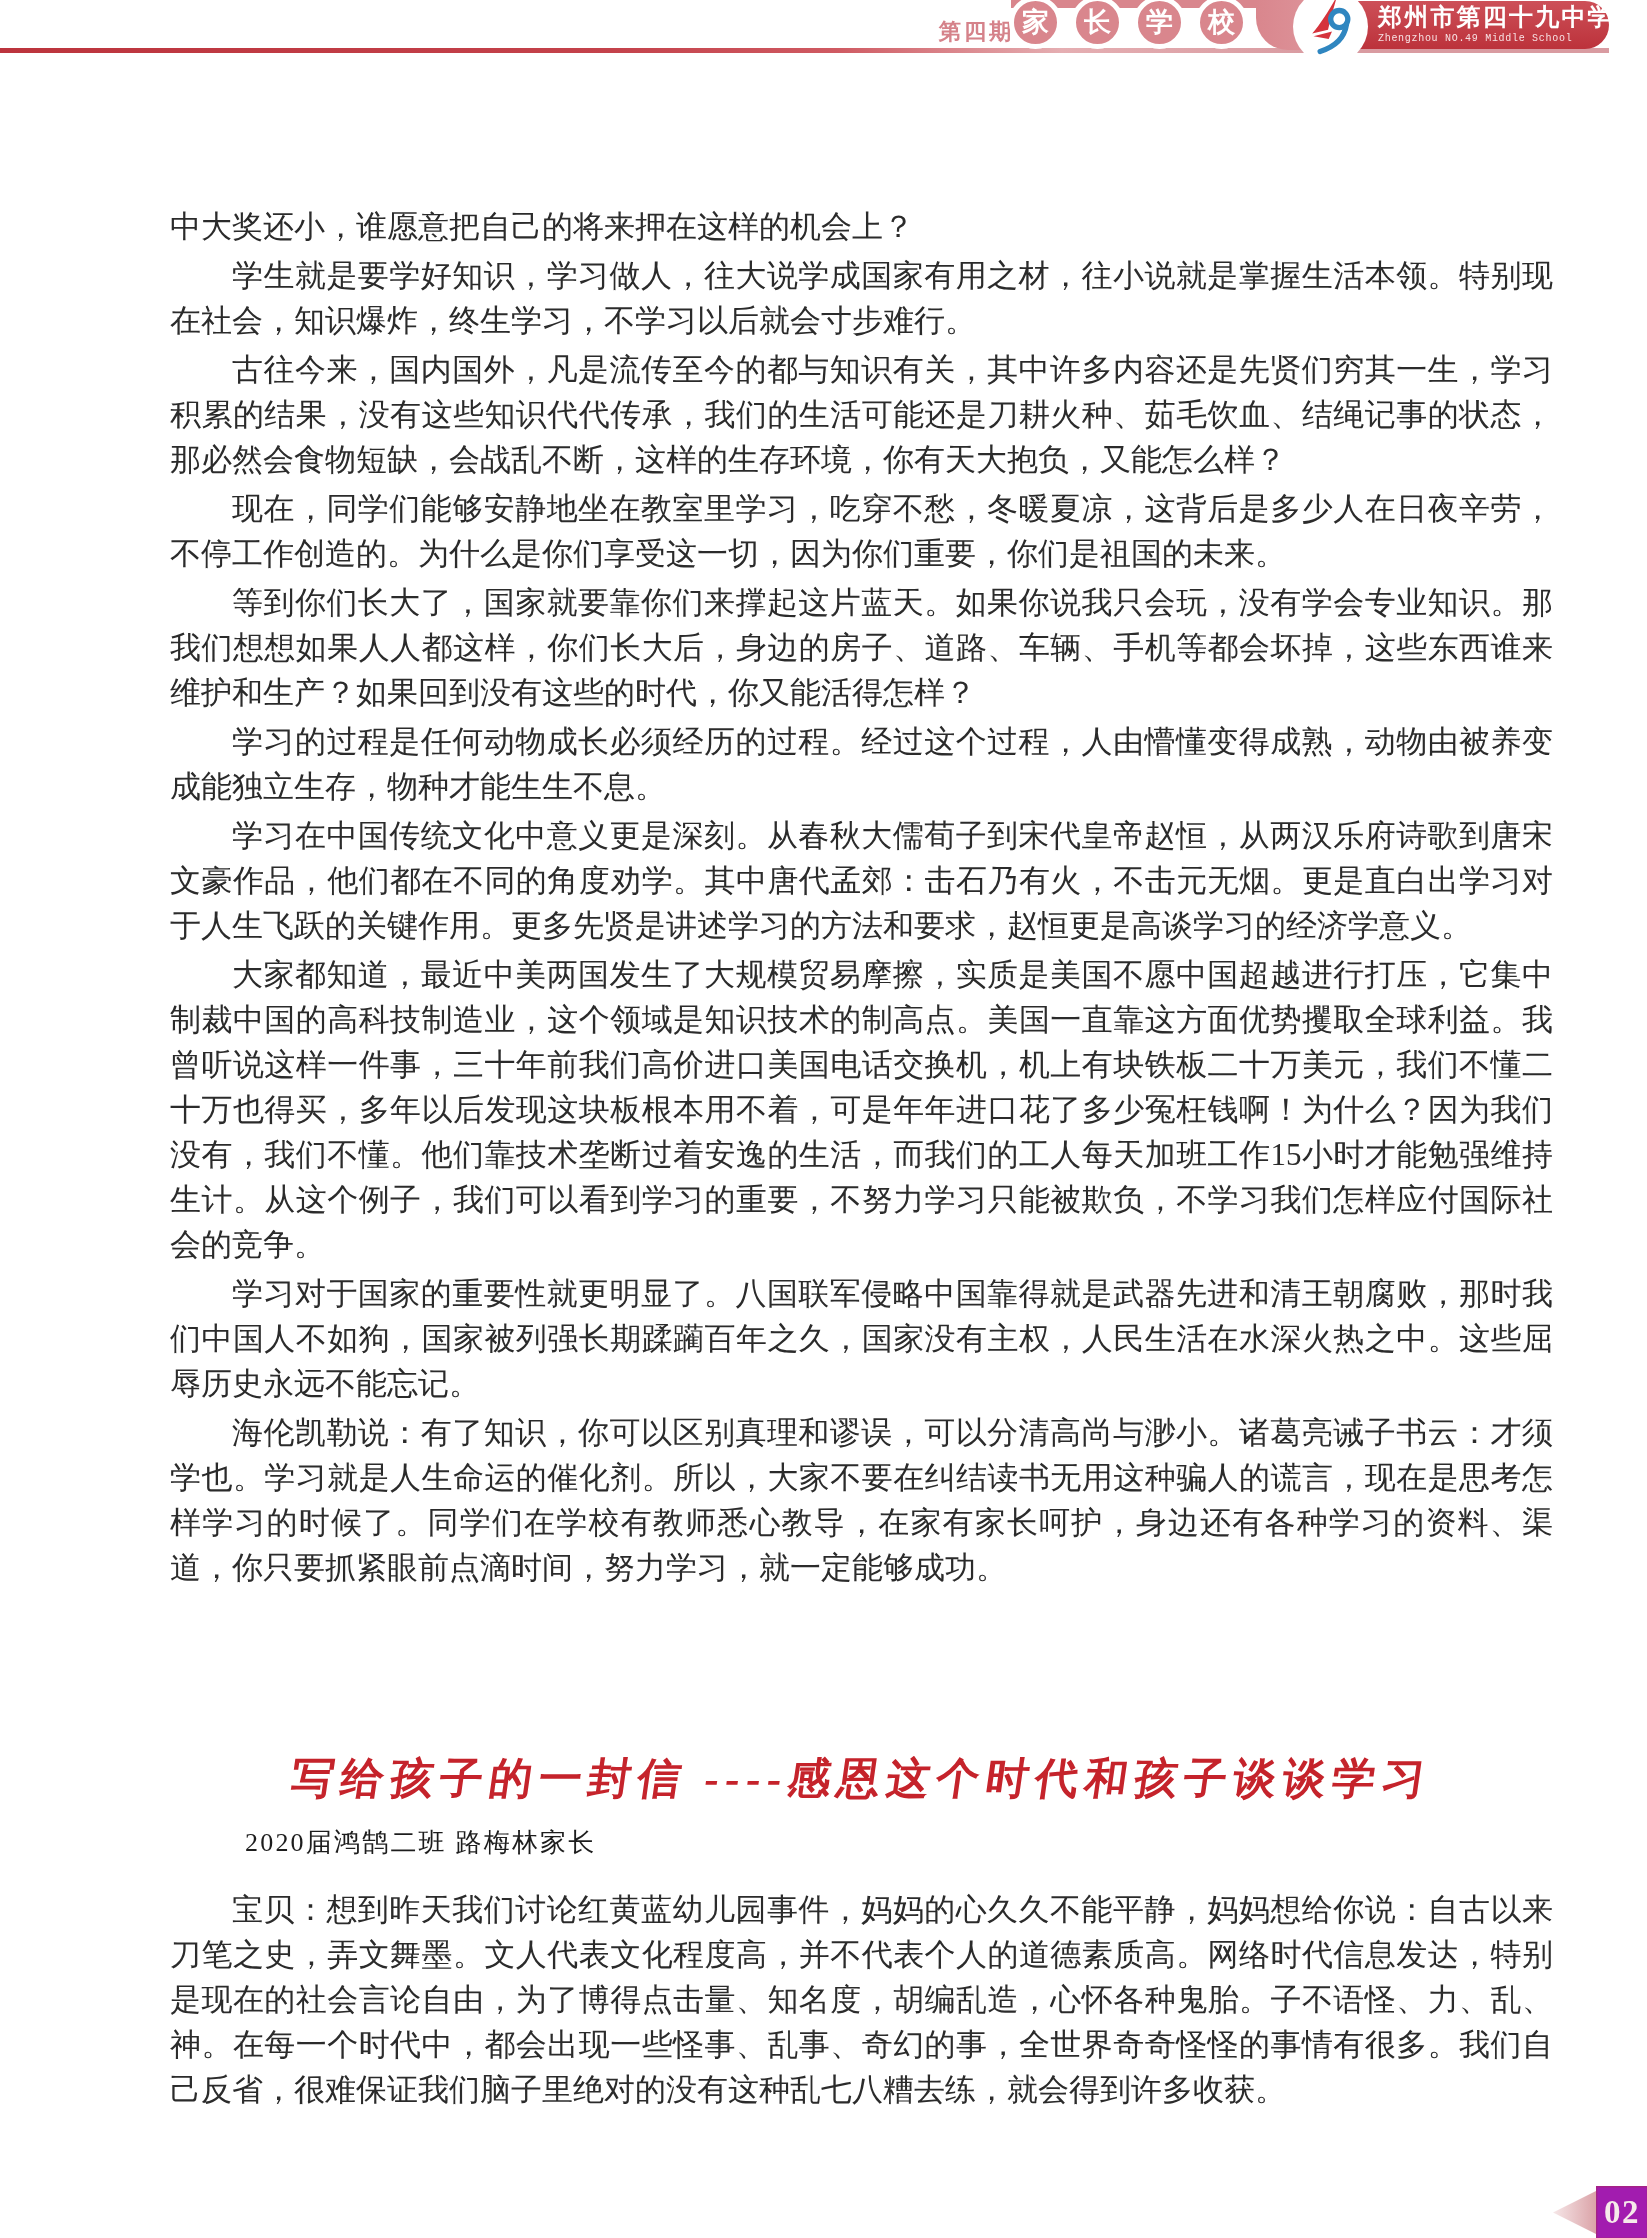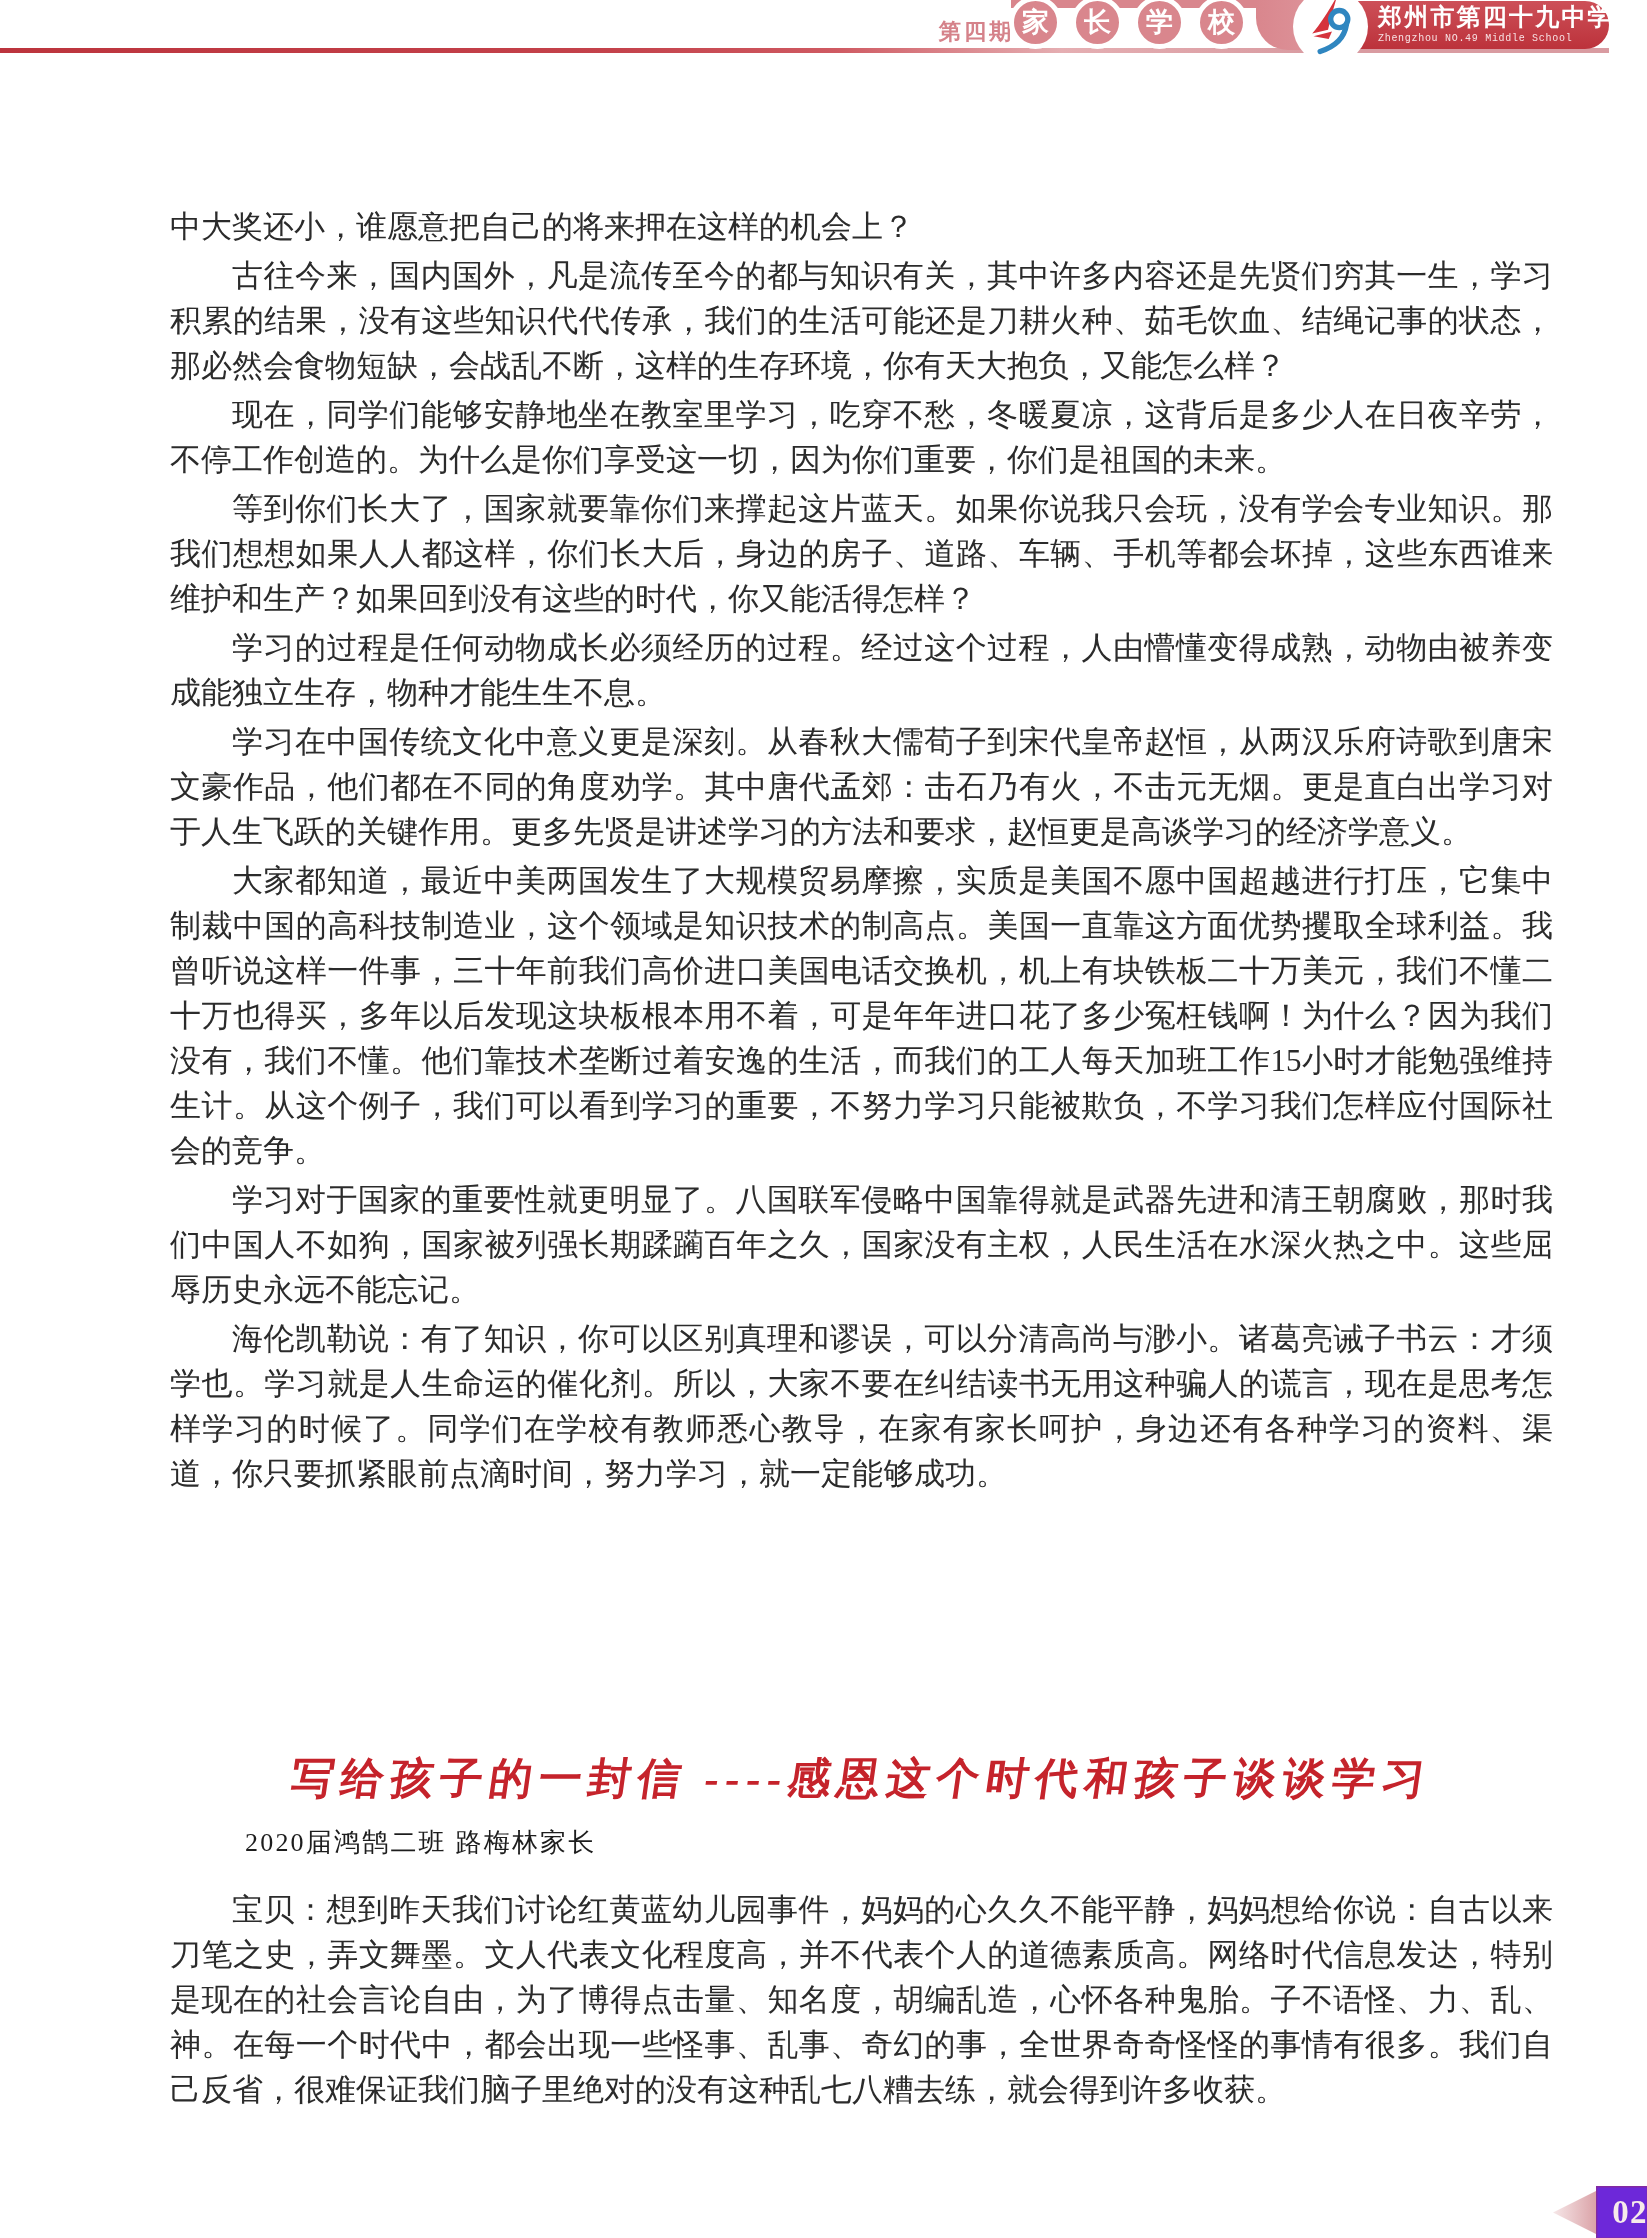--- a/index.html
+++ b/index.html
@@ -70,22 +70,22 @@
     font-size:26px;color:#1d1d1d;letter-spacing:2.2px;text-indent:79px;
   }
   
   .page-tri{
     position:absolute;left:1553px;top:2191px;width:43px;height:43px;
     background:linear-gradient(90deg,#f6e7e8,#dba3a8);
     clip-path:polygon(0 50%,100% 0,100% 100%);
   }
   .page-box{
     position:absolute;left:1596px;top:2186px;width:52px;height:53px;
-    background:#6d28d9;box-shadow:inset 0 0 0 1.4px rgba(168,46,56,.35);
-    color:#f6eaea;font-weight:bold;font-size:33px;text-align:right;line-height:53px;
+    background:#a21caf;box-shadow:inset 0 0 0 1.4px rgba(168,46,56,.35);
+    color:#f6eaea;font-weight:bold;font-size:33px;text-align:center;line-height:53px;
     letter-spacing:1.4px;
   }
 </style>
 </head>
 <body>
 
 <div>
   <div class="hairline"></div>
 
   <div class="issue">第四期</div>
@@ -107,20 +107,21 @@
   <svg class="logo-glyph" width="66" height="66" viewBox="0 0 100 100">
     <path d="M58 2 C52 14 34 44 20 60 L44 54 C48 36 54 16 58 2 Z" fill="#d5333c"></path>
     <path d="M22 64 L50 57 L45 68 Z" fill="#d5333c"></path>
     <circle cx="61" cy="38" r="13" fill="none" stroke="#2f86c0" stroke-width="8"></circle>
     <path d="M72 46 C69 66 54 80 32 87" fill="none" stroke="#2f86c0" stroke-width="8" stroke-linecap="round"></path>
   </svg>
 </div>
 
 <div id="article1" class="article">
   <p>中大奖还小，谁愿意把自己的将来押在这样的机会上？</p>
+  <p class="ind">学生就是要学好知识，学习做人，往大说学成国家有用之材，往小说就是掌握生活本领。特别现在社会，知识爆炸，终生学习，不学习以后就会寸步难行。</p>
   <p class="ind">古往今来，国内国外，凡是流传至今的都与知识有关，其中许多内容还是先贤们穷其一生，学习积累的结果，没有这些知识代代传承，我们的生活可能还是刀耕火种、茹毛饮血、结绳记事的状态，那必然会食物短缺，会战乱不断，这样的生存环境，你有天大抱负，又能怎么样？</p>
   <p class="ind">现在，同学们能够安静地坐在教室里学习，吃穿不愁，冬暖夏凉，这背后是多少人在日夜辛劳，不停工作创造的。为什么是你们享受这一切，因为你们重要，你们是祖国的未来。</p>
   <p class="ind">等到你们长大了，国家就要靠你们来撑起这片蓝天。如果你说我只会玩，没有学会专业知识。那我们想想如果人人都这样，你们长大后，身边的房子、道路、车辆、手机等都会坏掉，这些东西谁来维护和生产？如果回到没有这些的时代，你又能活得怎样？</p>
   <p class="ind">学习的过程是任何动物成长必须经历的过程。经过这个过程，人由懵懂变得成熟，动物由被养变成能独立生存，物种才能生生不息。</p>
   <p class="ind">学习在中国传统文化中意义更是深刻。从春秋大儒荀子到宋代皇帝赵恒，从两汉乐府诗歌到唐宋文豪作品，他们都在不同的角度劝学。其中唐代孟郊：击石乃有火，不击元无烟。更是直白出学习对于人生飞跃的关键作用。更多先贤是讲述学习的方法和要求，赵恒更是高谈学习的经济学意义。</p>
   <p class="ind">大家都知道，最近中美两国发生了大规模贸易摩擦，实质是美国不愿中国超越进行打压，它集中制裁中国的高科技制造业，这个领域是知识技术的制高点。美国一直靠这方面优势攫取全球利益。我曾听说这样一件事，三十年前我们高价进口美国电话交换机，机上有块铁板二十万美元，我们不懂二十万也得买，多年以后发现这块板根本用不着，可是年年进口花了多少冤枉钱啊！为什么？因为我们没有，我们不懂。他们靠技术垄断过着安逸的生活，而我们的工人每天加班工作15小时才能勉强维持生计。从这个例子，我们可以看到学习的重要，不努力学习只能被欺负，不学习我们怎样应付国际社会的竞争。</p>
   <p class="ind">学习对于国家的重要性就更明显了。八国联军侵略中国靠得就是武器先进和清王朝腐败，那时我们中国人不如狗，国家被列强长期蹂躏百年之久，国家没有主权，人民生活在水深火热之中。这些屈辱历史永远不能忘记。</p>
   <p class="ind">海伦凯勒说：有了知识，你可以区别真理和谬误，可以分清高尚与渺小。诸葛亮诫子书云：才须学也。学习就是人生命运的催化剂。所以，大家不要在纠结读书无用这种骗人的谎言，现在是思考怎样学习的时候了。同学们在学校有教师悉心教导，在家有家长呵护，身边还有各种学习的资料、渠道，你只要抓紧眼前点滴时间，努力学习，就一定能够成功。</p>
 </div>
 

